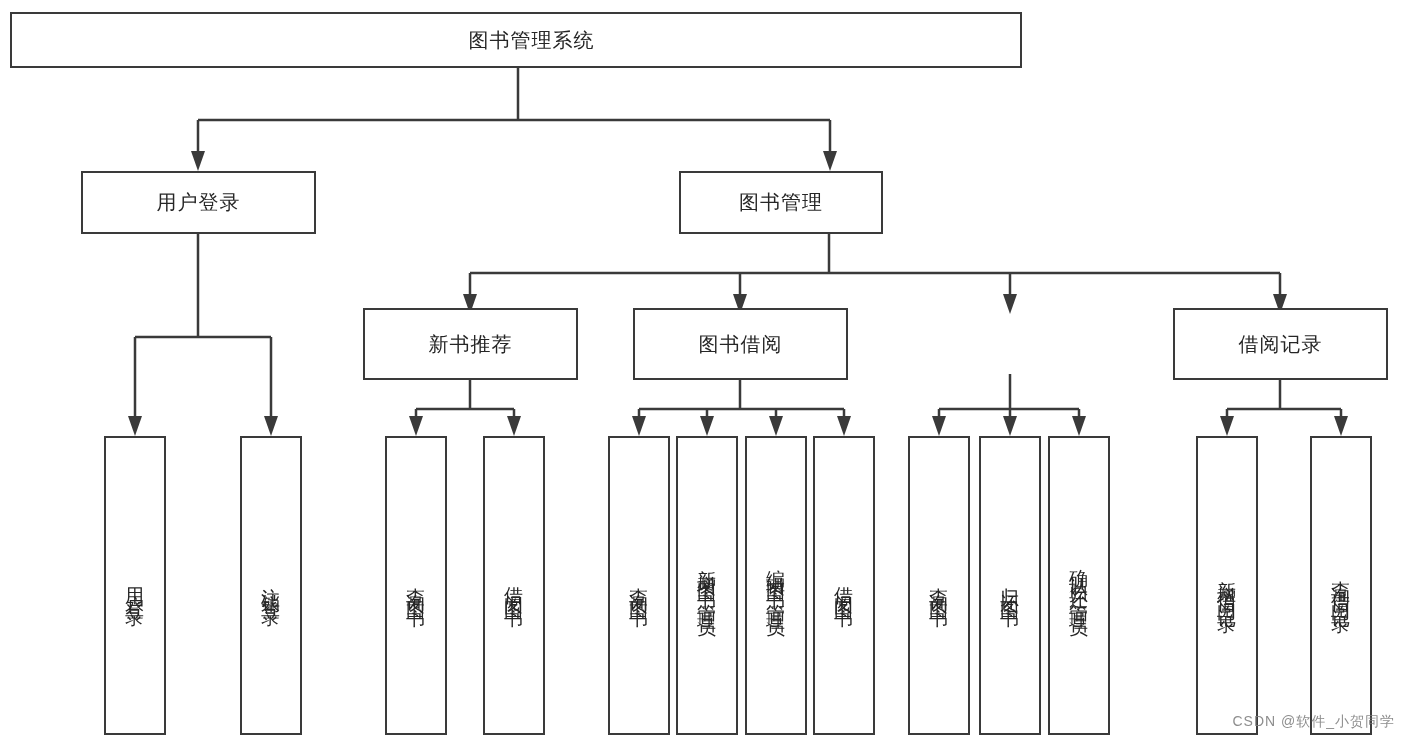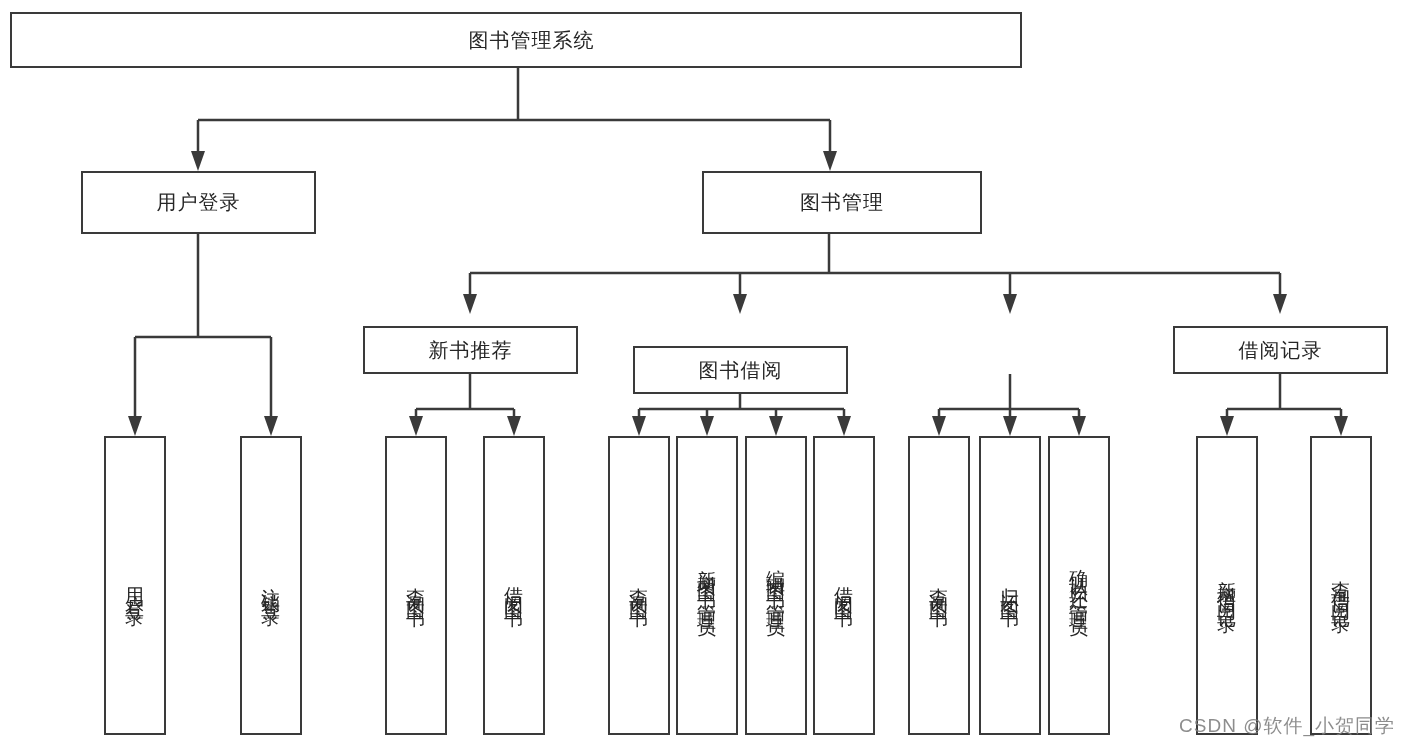--- a/index.html
+++ b/index.html
@@ -44,47 +44,47 @@
   .vtext {
     writing-mode: vertical-rl;
     text-orientation: mixed;
     font-size: 19px;
     letter-spacing: 7px;
     line-height: 1;
     color: #262626;
     max-height: 290px;
   }
   .lvl2 { top: 171px; height: 63px; }
-  .lvl3 { top: 326px; height: 48px; width: 215px; }
+  .lvl3 { top: 308px; height: 72px; width: 215px; }
   #node-root    { left: 10px;  top: 12px; width: 1012px; height: 56px; padding-left: 31px; }
   #node-user    { left: 81px;  width: 235px; }
-  #node-mgmt    { left: 702px; width: 280px; }
+  #node-mgmt    { left: 679px; width: 204px; }
   #node-newrec  { left: 363px; }
-  #node-borrow  { left: 633px; margin-top: 20px; }
+  #node-borrow  { left: 633px; }
   #node-current { left: 903px; }
   #node-record  { left: 1173px; font-family: Liberation Mono, monospace; }
   #leaf-u1 { left: 104px; }
   #leaf-u2 { left: 240px; }
   #leaf-n1 { left: 385px; }
   #leaf-n2 { left: 483px; }
   #leaf-b1 { left: 608px; }
   #leaf-b2 { left: 676px; }
   #leaf-b3 { left: 745px; }
   #leaf-b4 { left: 813px; }
   #leaf-c1 { left: 908px; }
   #leaf-c2 { left: 979px; }
   #leaf-c3 { left: 1048px; }
   #leaf-r1 { left: 1196px; }
   #leaf-r2 { left: 1310px; }
   #watermark {
     position: absolute;
     right: 10px;
     top: 713px;
     z-index: 5;
-    font-size: 19px;
+    font-size: 14px;
     color: rgba(125, 125, 125, 0.88);
     letter-spacing: 1px;
     white-space: nowrap;
   }
 </style>
 </head>
 <body>
 
 <div id="stage">
 

